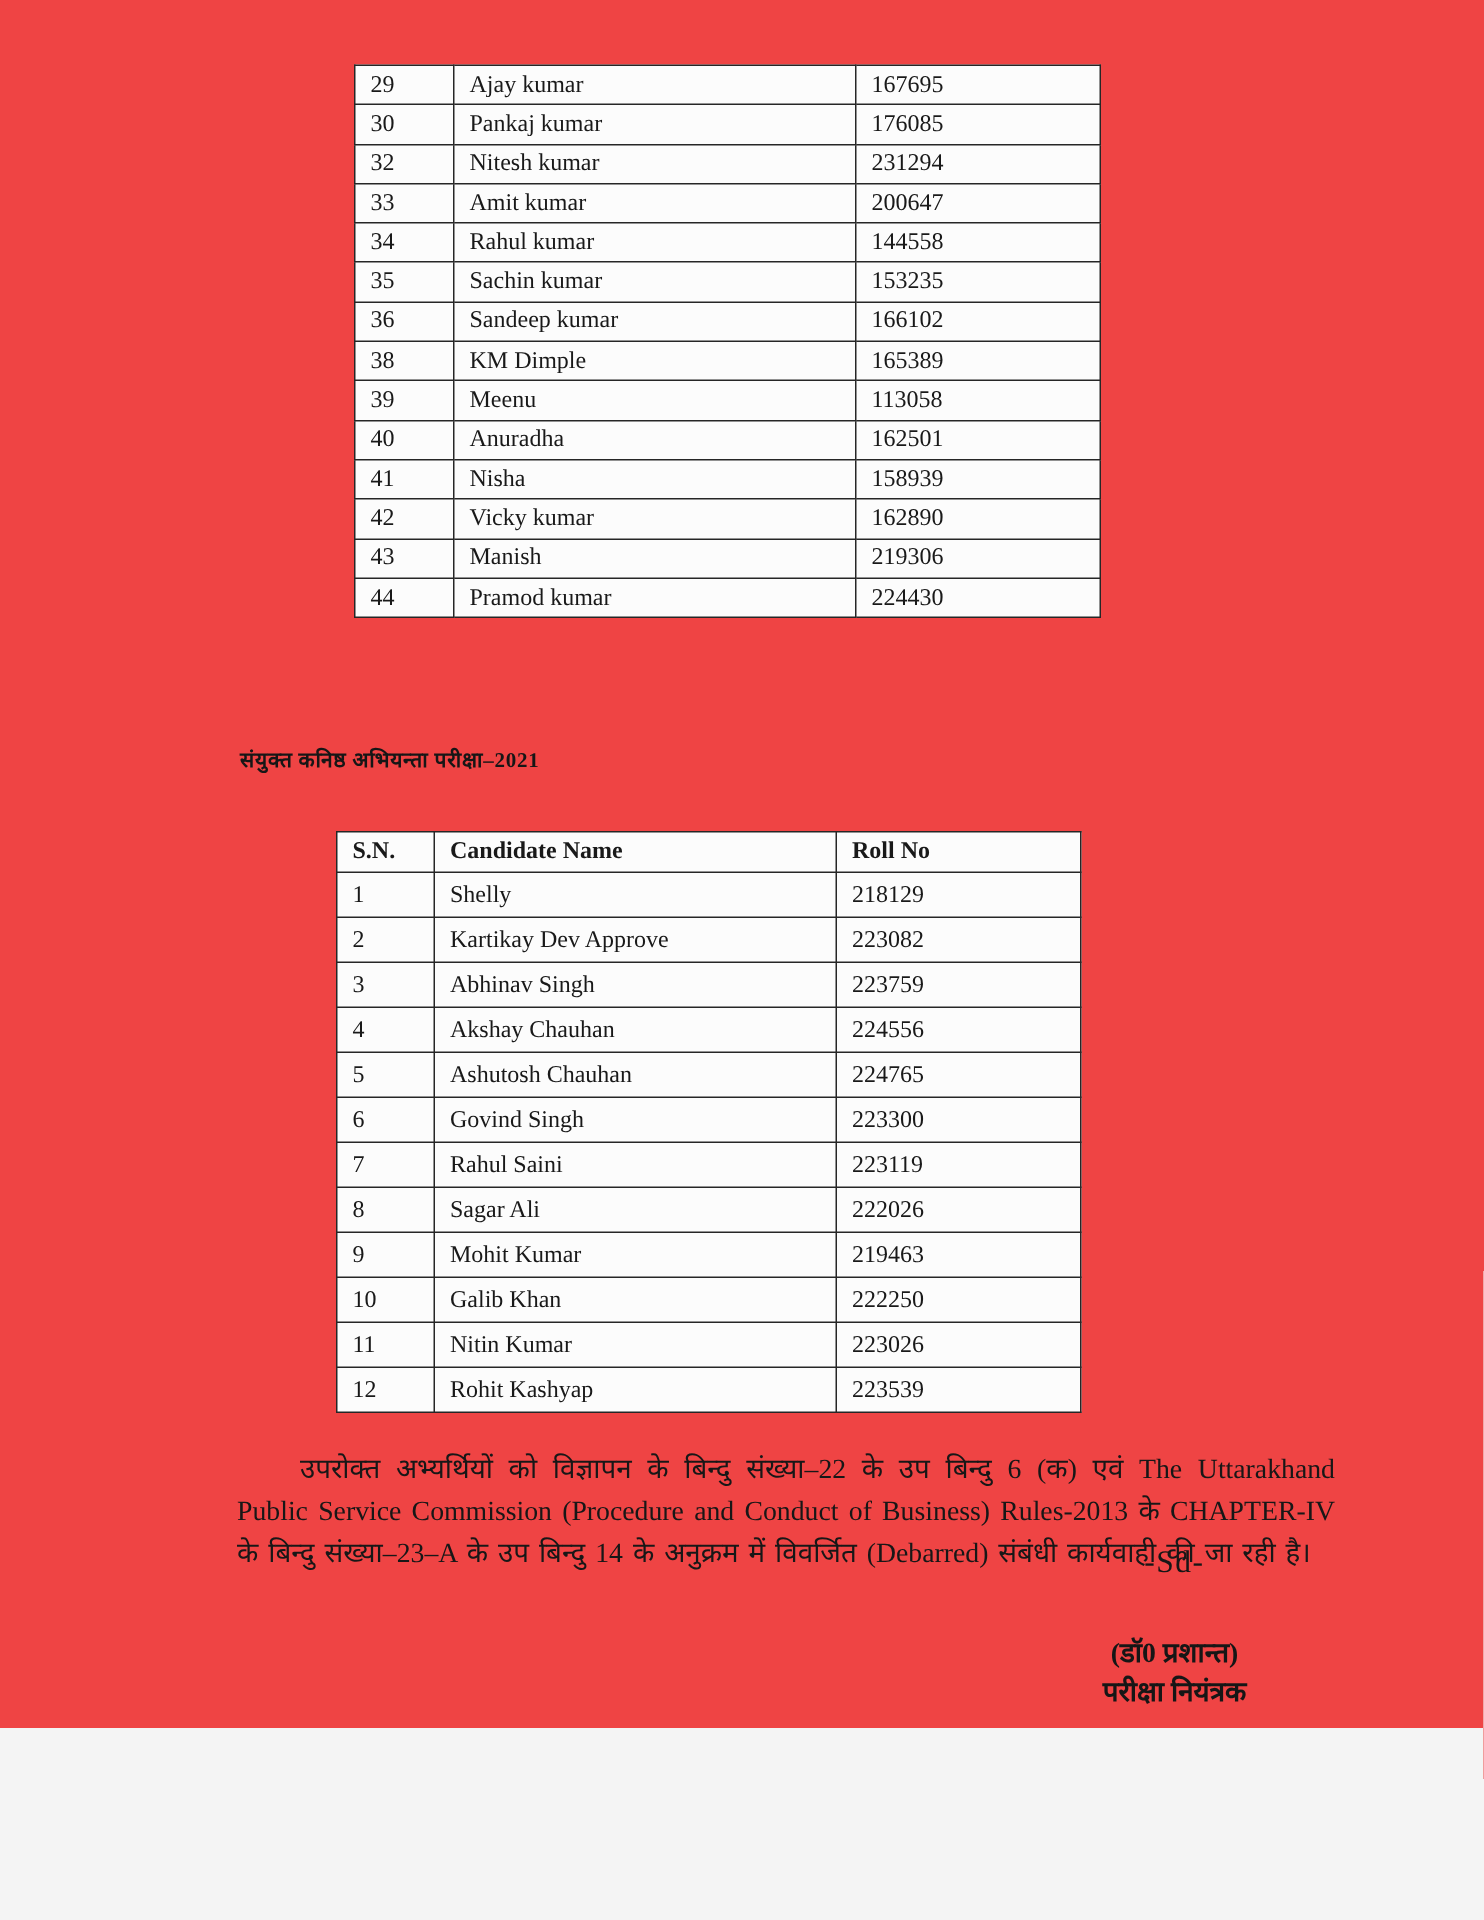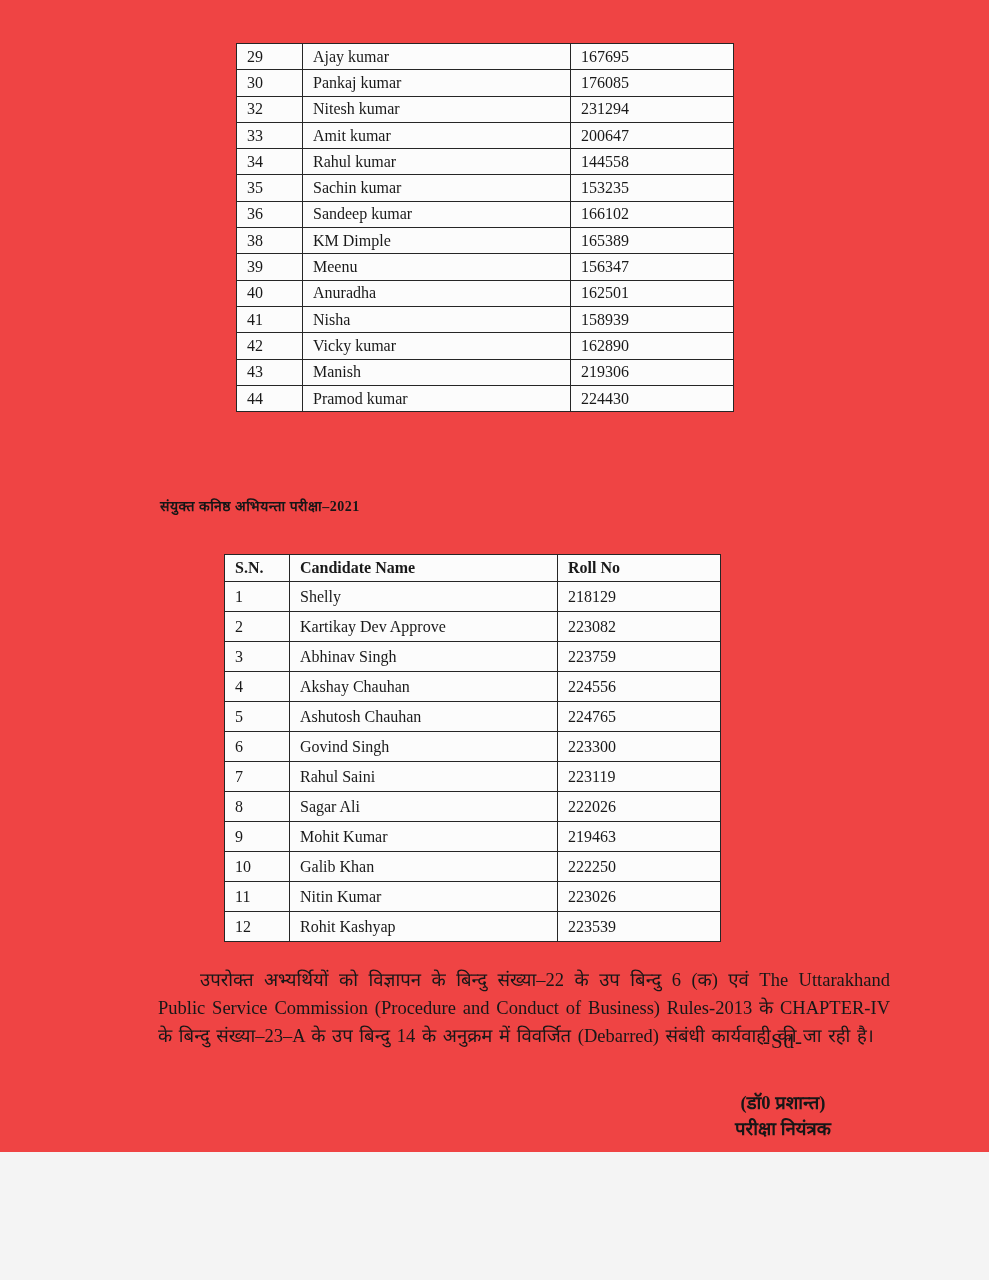--- a/index.html
+++ b/index.html
@@ -160,21 +160,21 @@
           <td>166102</td>
         </tr>
         <tr>
           <td>38</td>
           <td>KM Dimple</td>
           <td>165389</td>
         </tr>
         <tr>
           <td>39</td>
           <td>Meenu</td>
-          <td>156347</td>
+          <td>113058</td>
         </tr>
         <tr>
           <td>40</td>
           <td>Anuradha</td>
           <td>162501</td>
         </tr>
         <tr>
           <td>41</td>
           <td>Nisha</td>
           <td>158939</td>

